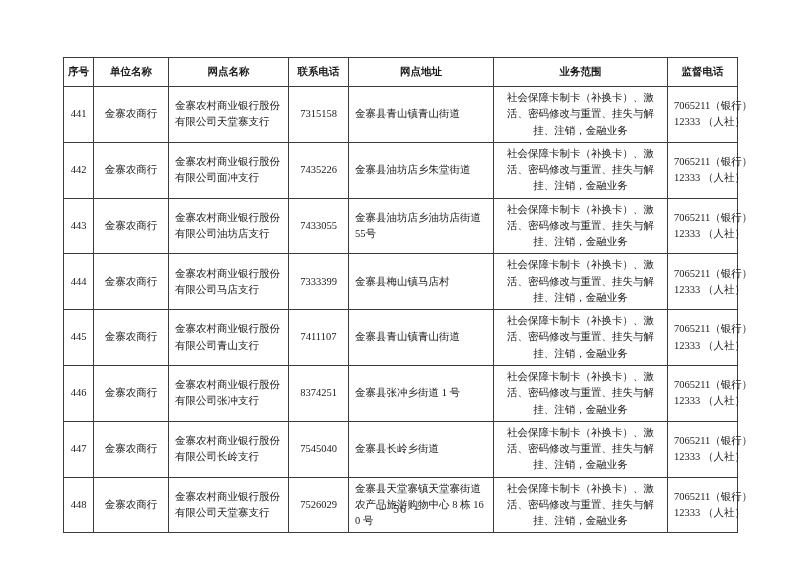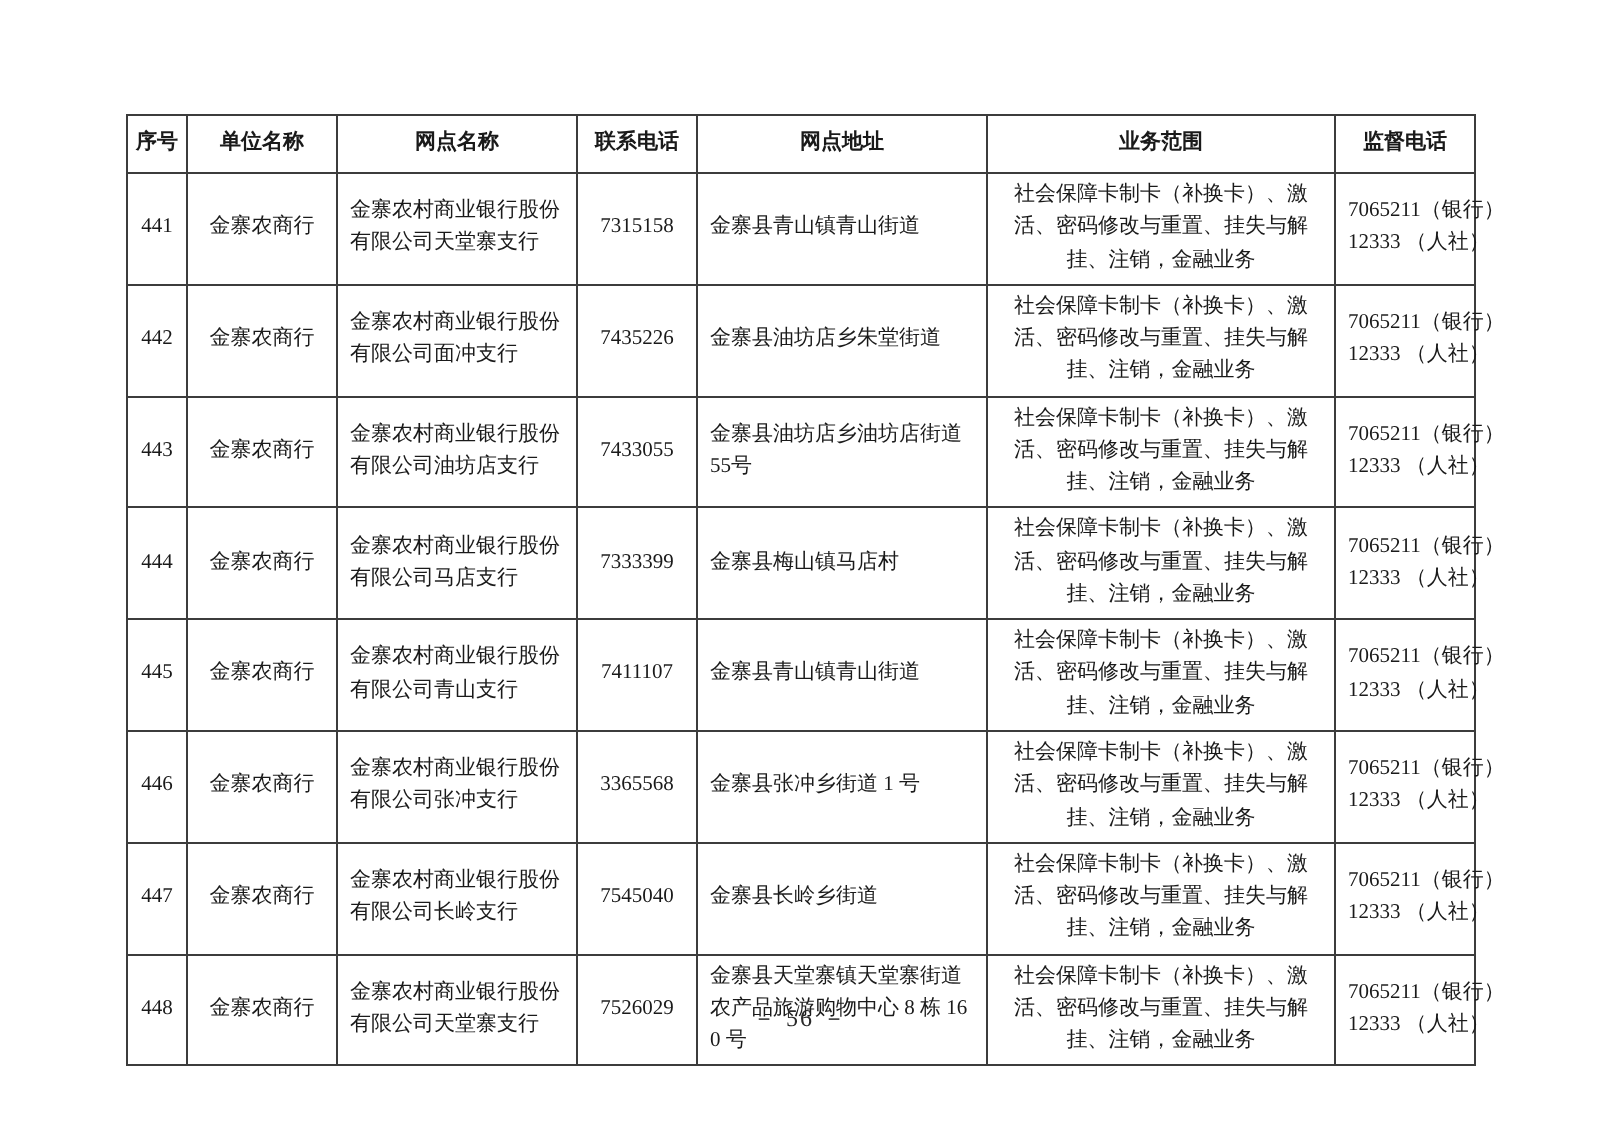--- a/index.html
+++ b/index.html
@@ -140,21 +140,21 @@
         <td class="c-scope">社会保障卡制卡（补换卡）、激活、密码修改与重置、挂失与解挂、注销，金融业务</td>
         <td class="c-super">
           <span class="line">7065211（银行）</span>
           <span class="line">12333 （人社）</span>
         </td>
       </tr>
       <tr>
         <td class="c-center">446</td>
         <td class="c-center">金寨农商行</td>
         <td class="c-left">金寨农村商业银行股份有限公司张冲支行</td>
-        <td class="c-center">3365568</td>
+        <td class="c-center">8374251</td>
         <td class="c-left">金寨县张冲乡街道 1 号</td>
         <td class="c-scope">社会保障卡制卡（补换卡）、激活、密码修改与重置、挂失与解挂、注销，金融业务</td>
         <td class="c-super">
           <span class="line">7065211（银行）</span>
           <span class="line">12333 （人社）</span>
         </td>
       </tr>
       <tr>
         <td class="c-center">447</td>
         <td class="c-center">金寨农商行</td>

